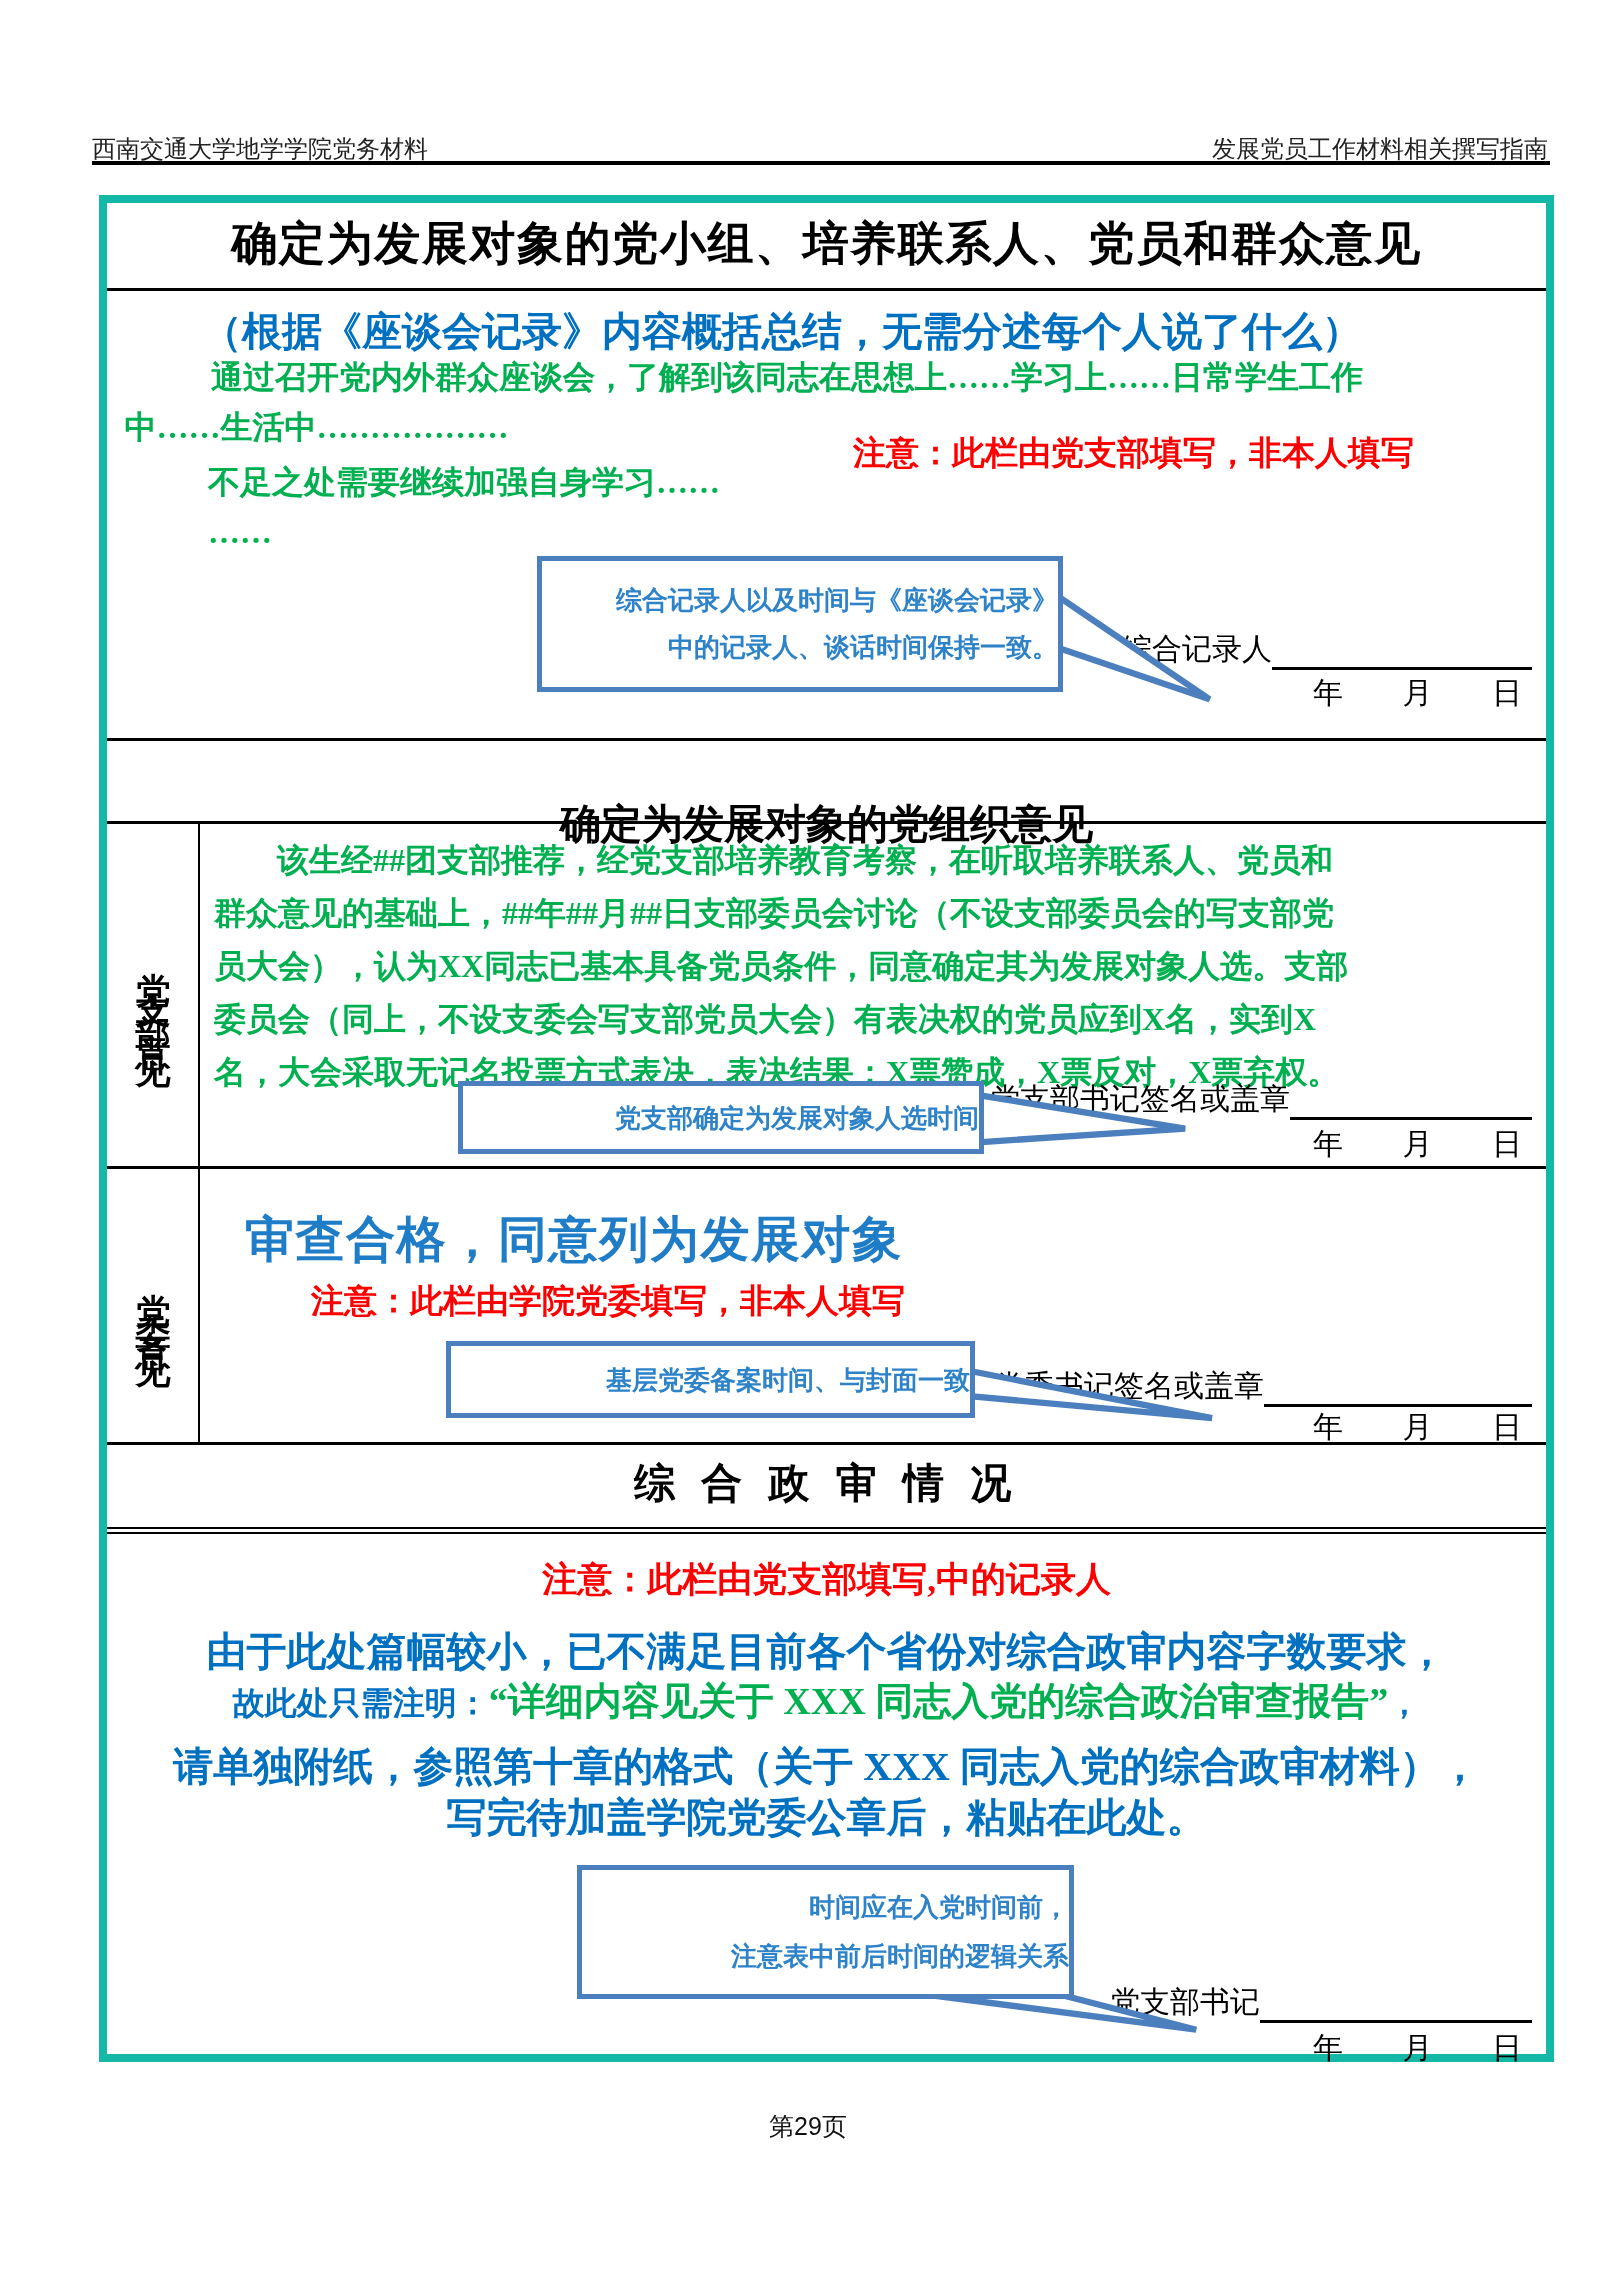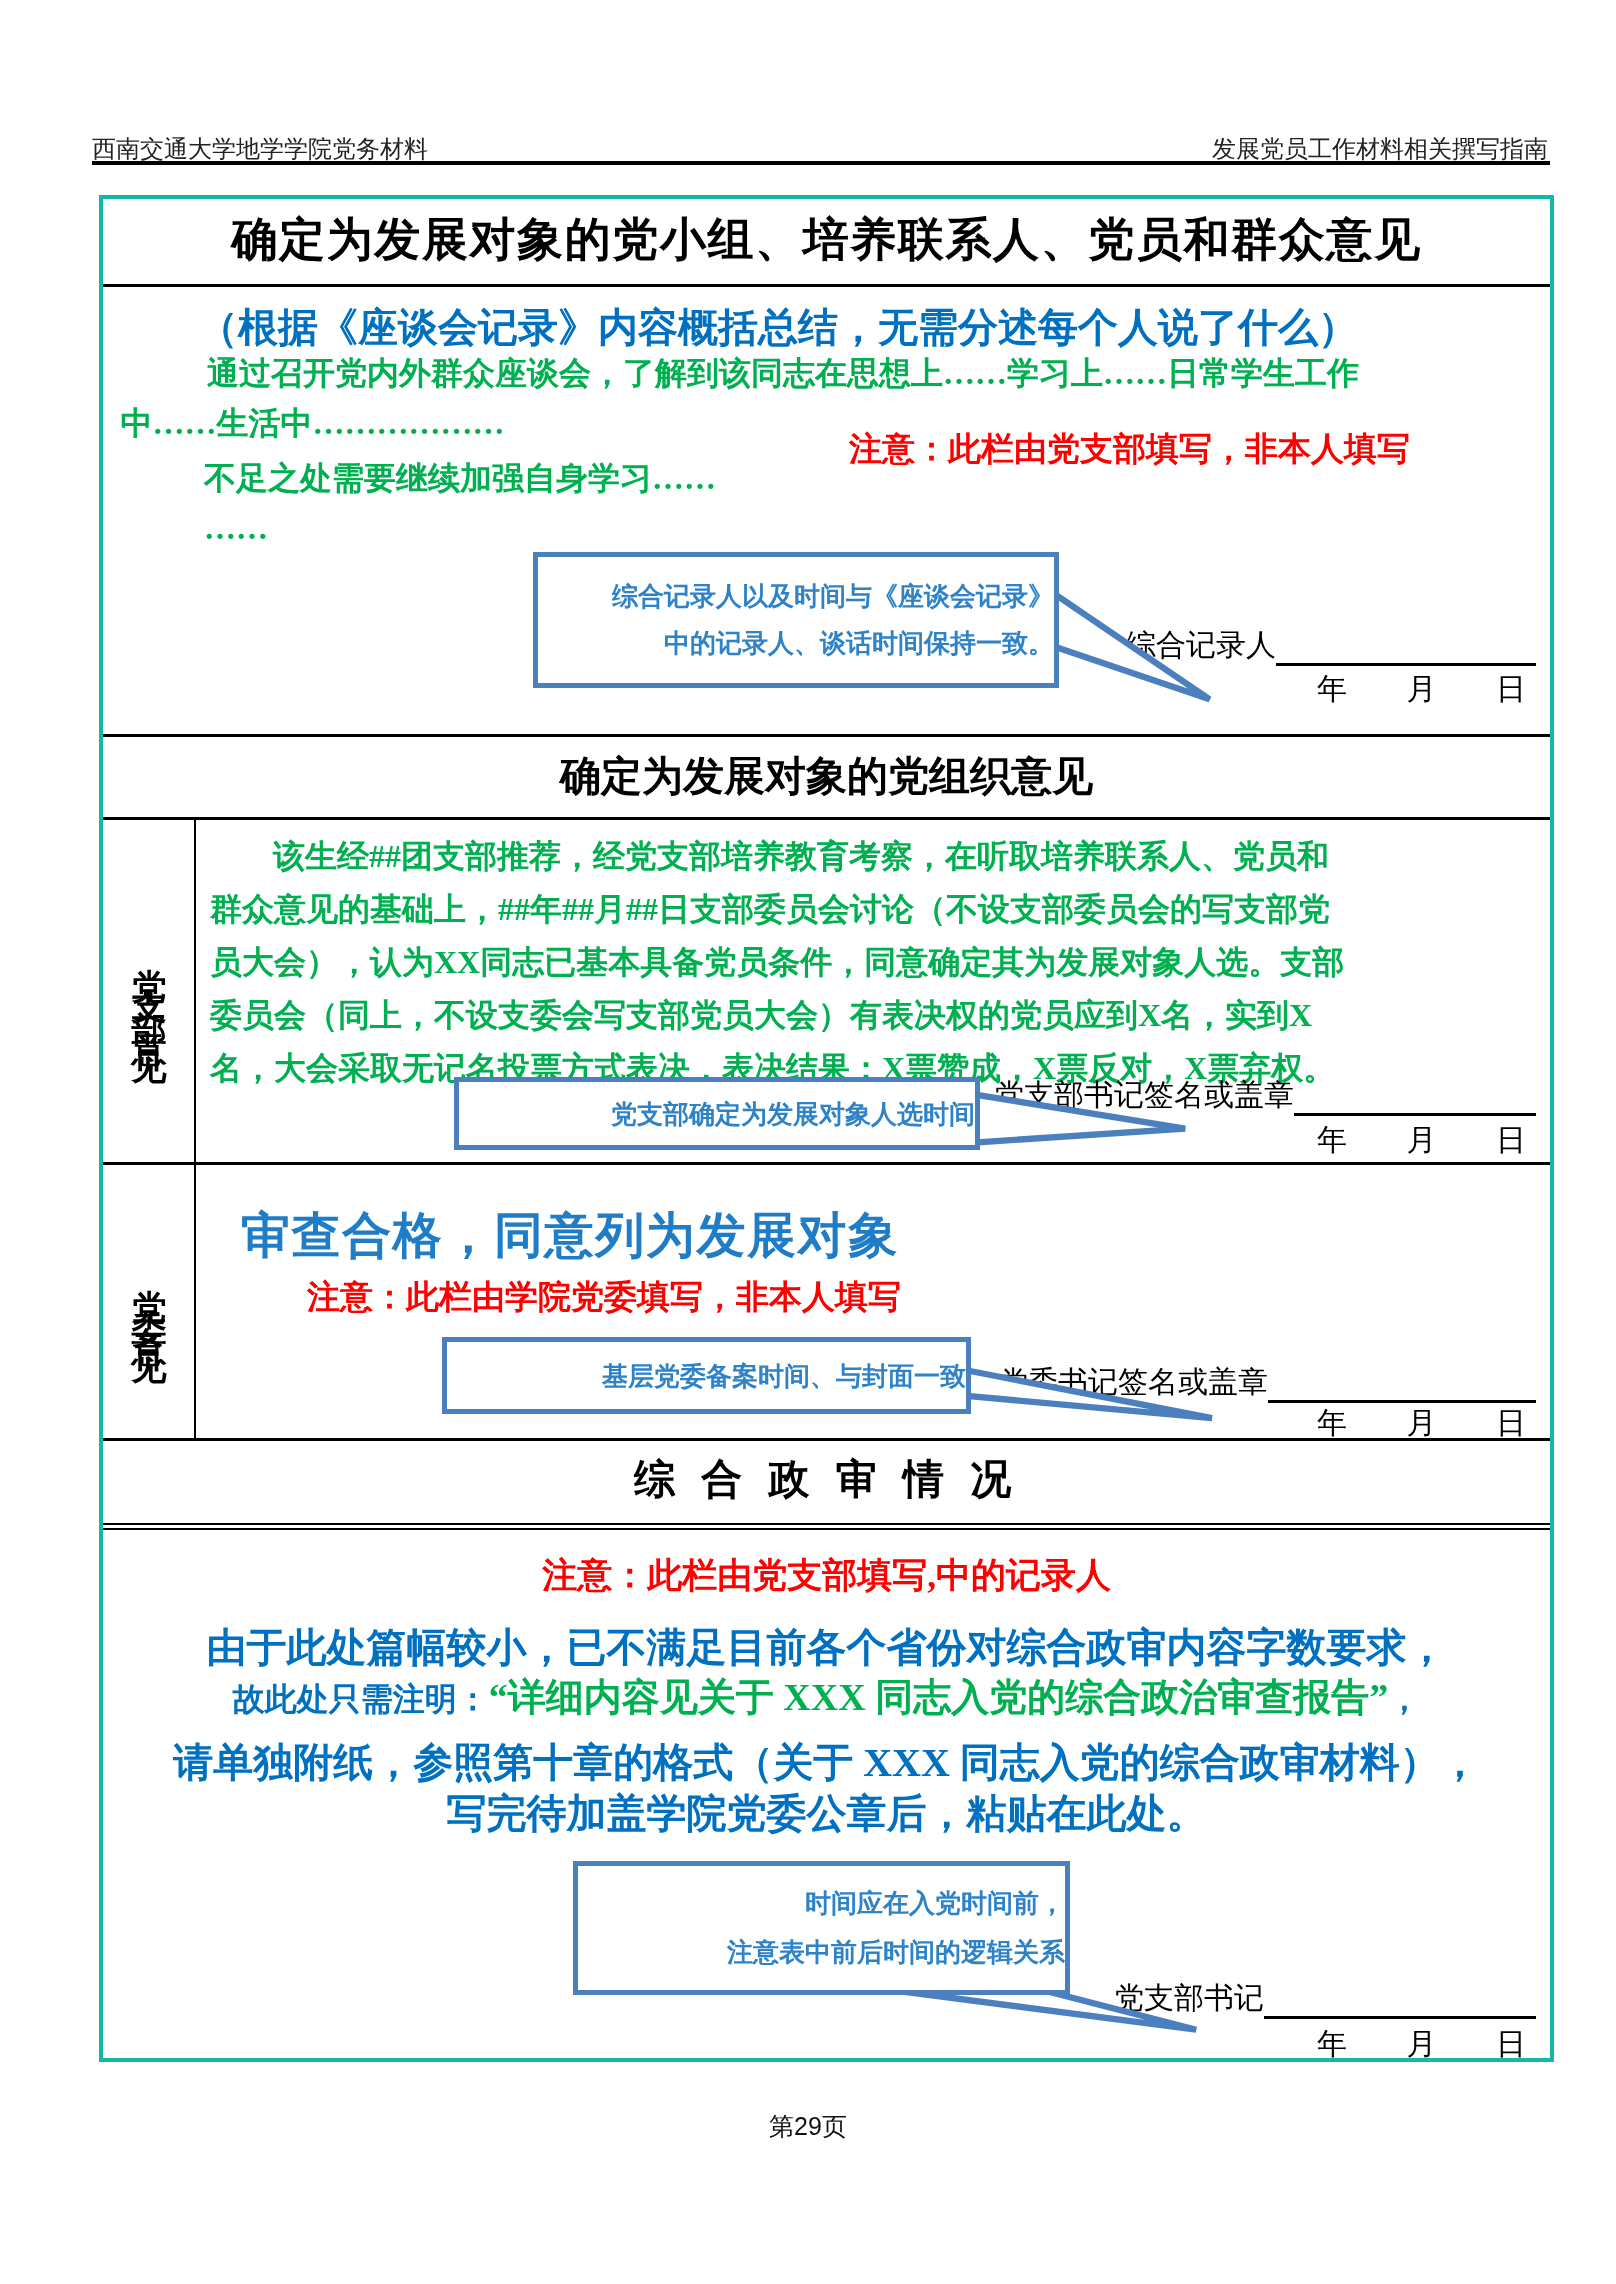--- a/index.html
+++ b/index.html
@@ -6,32 +6,32 @@
   .page{
     position:relative;width:1616px;height:2284px;background:#fff;
     font-family:"Liberation Serif","DejaVu Serif",serif;color:#000;overflow:hidden;
   }
   
   .hdr{position:absolute;top:133px;font-size:24px;color:#222;}
   .hdr-l{left:92px;}
   .hdr-r{right:68px;}
   .hdr-rule{position:absolute;left:92px;right:66px;top:161px;height:0;border-top:4px solid #000;}
   
-  .table{position:absolute;left:99px;top:195px;width:1455px;height:1867px;border:4px solid #14b8a6;box-sizing:border-box;background:#fff;}
+  .table{position:absolute;left:99px;top:195px;width:1455px;height:1867px;border:8px solid #14b8a6;box-sizing:border-box;background:#fff;}
   .row{position:absolute;left:0;width:100%;box-sizing:border-box;}
   .r1{top:0;height:85px;}
   .r2{top:85px;height:450px;border-top:0;}
   .r3{top:535px;height:83px;border-top:3.2px solid #000;}
   .r4{top:618px;height:345px;border-top:3.2px solid #000;}
   .r5{top:963px;height:276px;border-top:3.2px solid #000;}
   .r6{top:1239px;height:85px;border-top:3.2px solid #000;}
   .r7{top:1324px;height:542px;border-top:7px double #000;}
   .r2{border-top:3.2px solid #000;}
   .big-title{width:100%;text-align:center;font-weight:bold;font-size:46px;line-height:81px;letter-spacing:1.6px;}
-  .sec-title{width:100%;text-align:center;font-weight:bold;font-size:41px;line-height:79px;}
+  .sec-title{width:100%;text-align:center;font-weight:bold;font-size:41px;line-height:79px;margin-top:44px;}
   .sec-title3{width:100%;text-align:center;font-weight:bold;font-size:41px;line-height:77px;letter-spacing:8px;}
   
   .abs{position:absolute;white-space:nowrap;}
   .t-blue{color:#0070C0;font-weight:bold;font-size:40px;}
   .t-green{color:#00B050;font-weight:bold;font-size:32px;}
   .t-red{color:#FF0000;font-weight:bold;font-size:33px;}
   .center-line{left:0;width:100%;text-align:center;}
   
   .callout{
     position:absolute;box-sizing:border-box;border:5.5px solid #4C7FBE;background:#fff;z-index:6;

